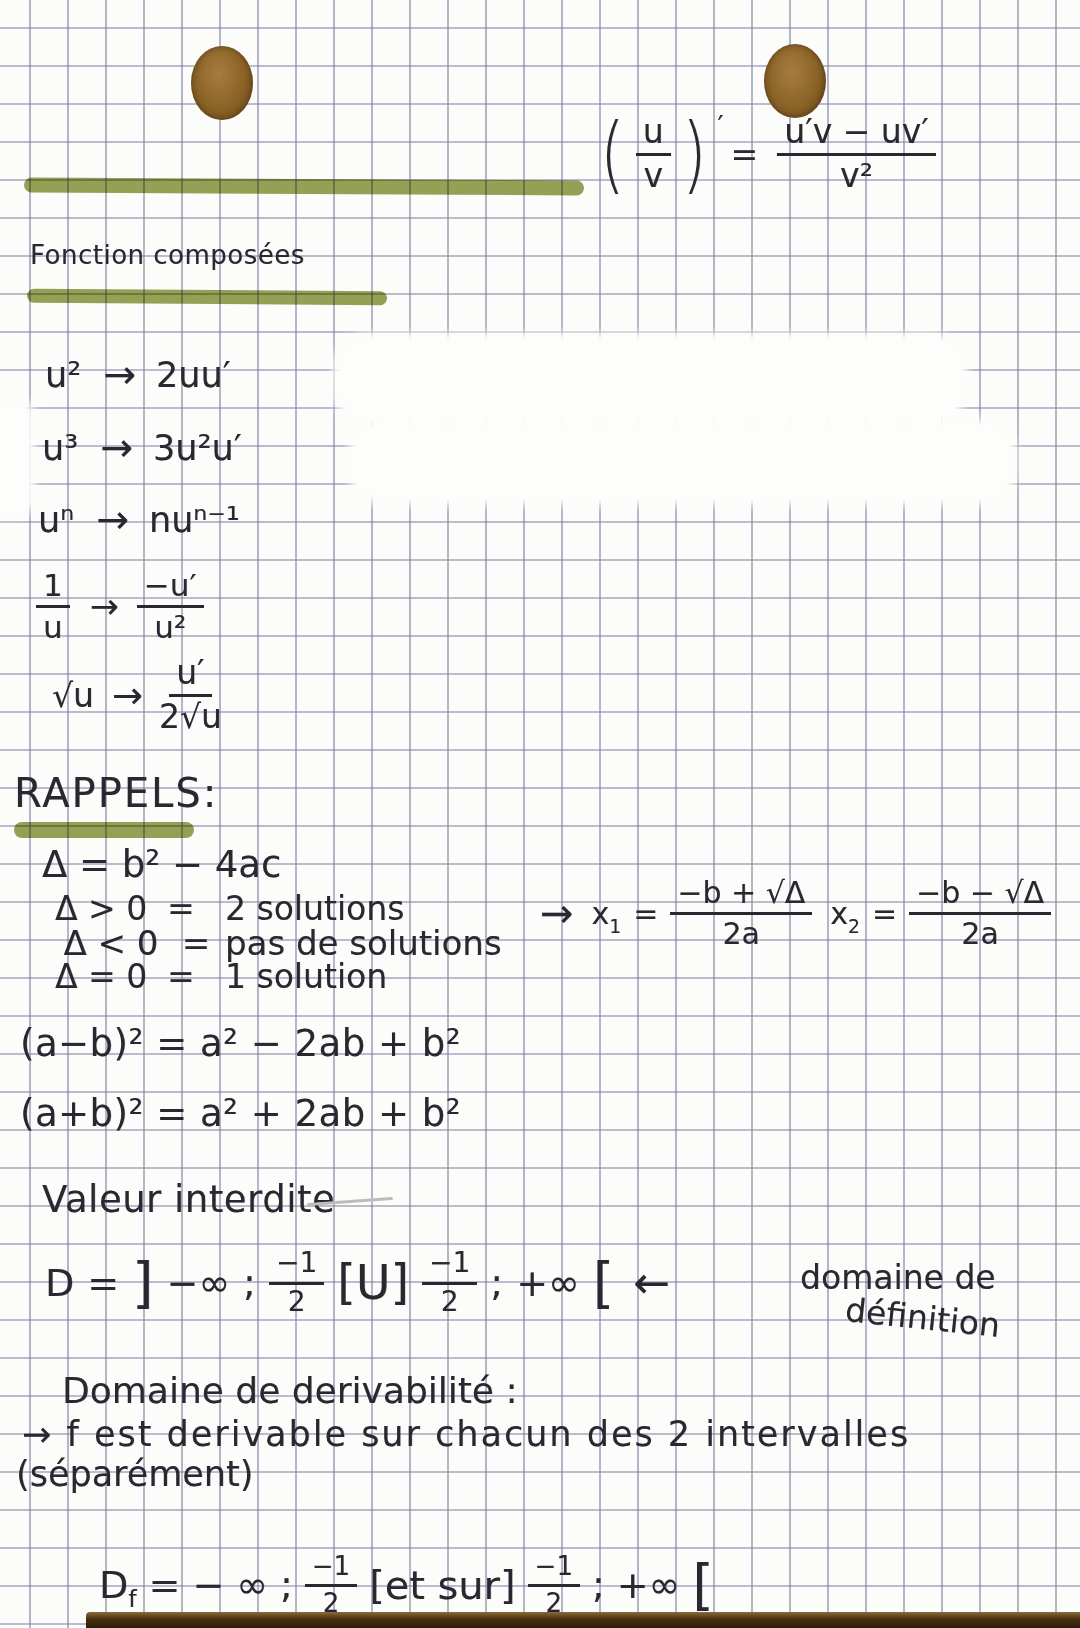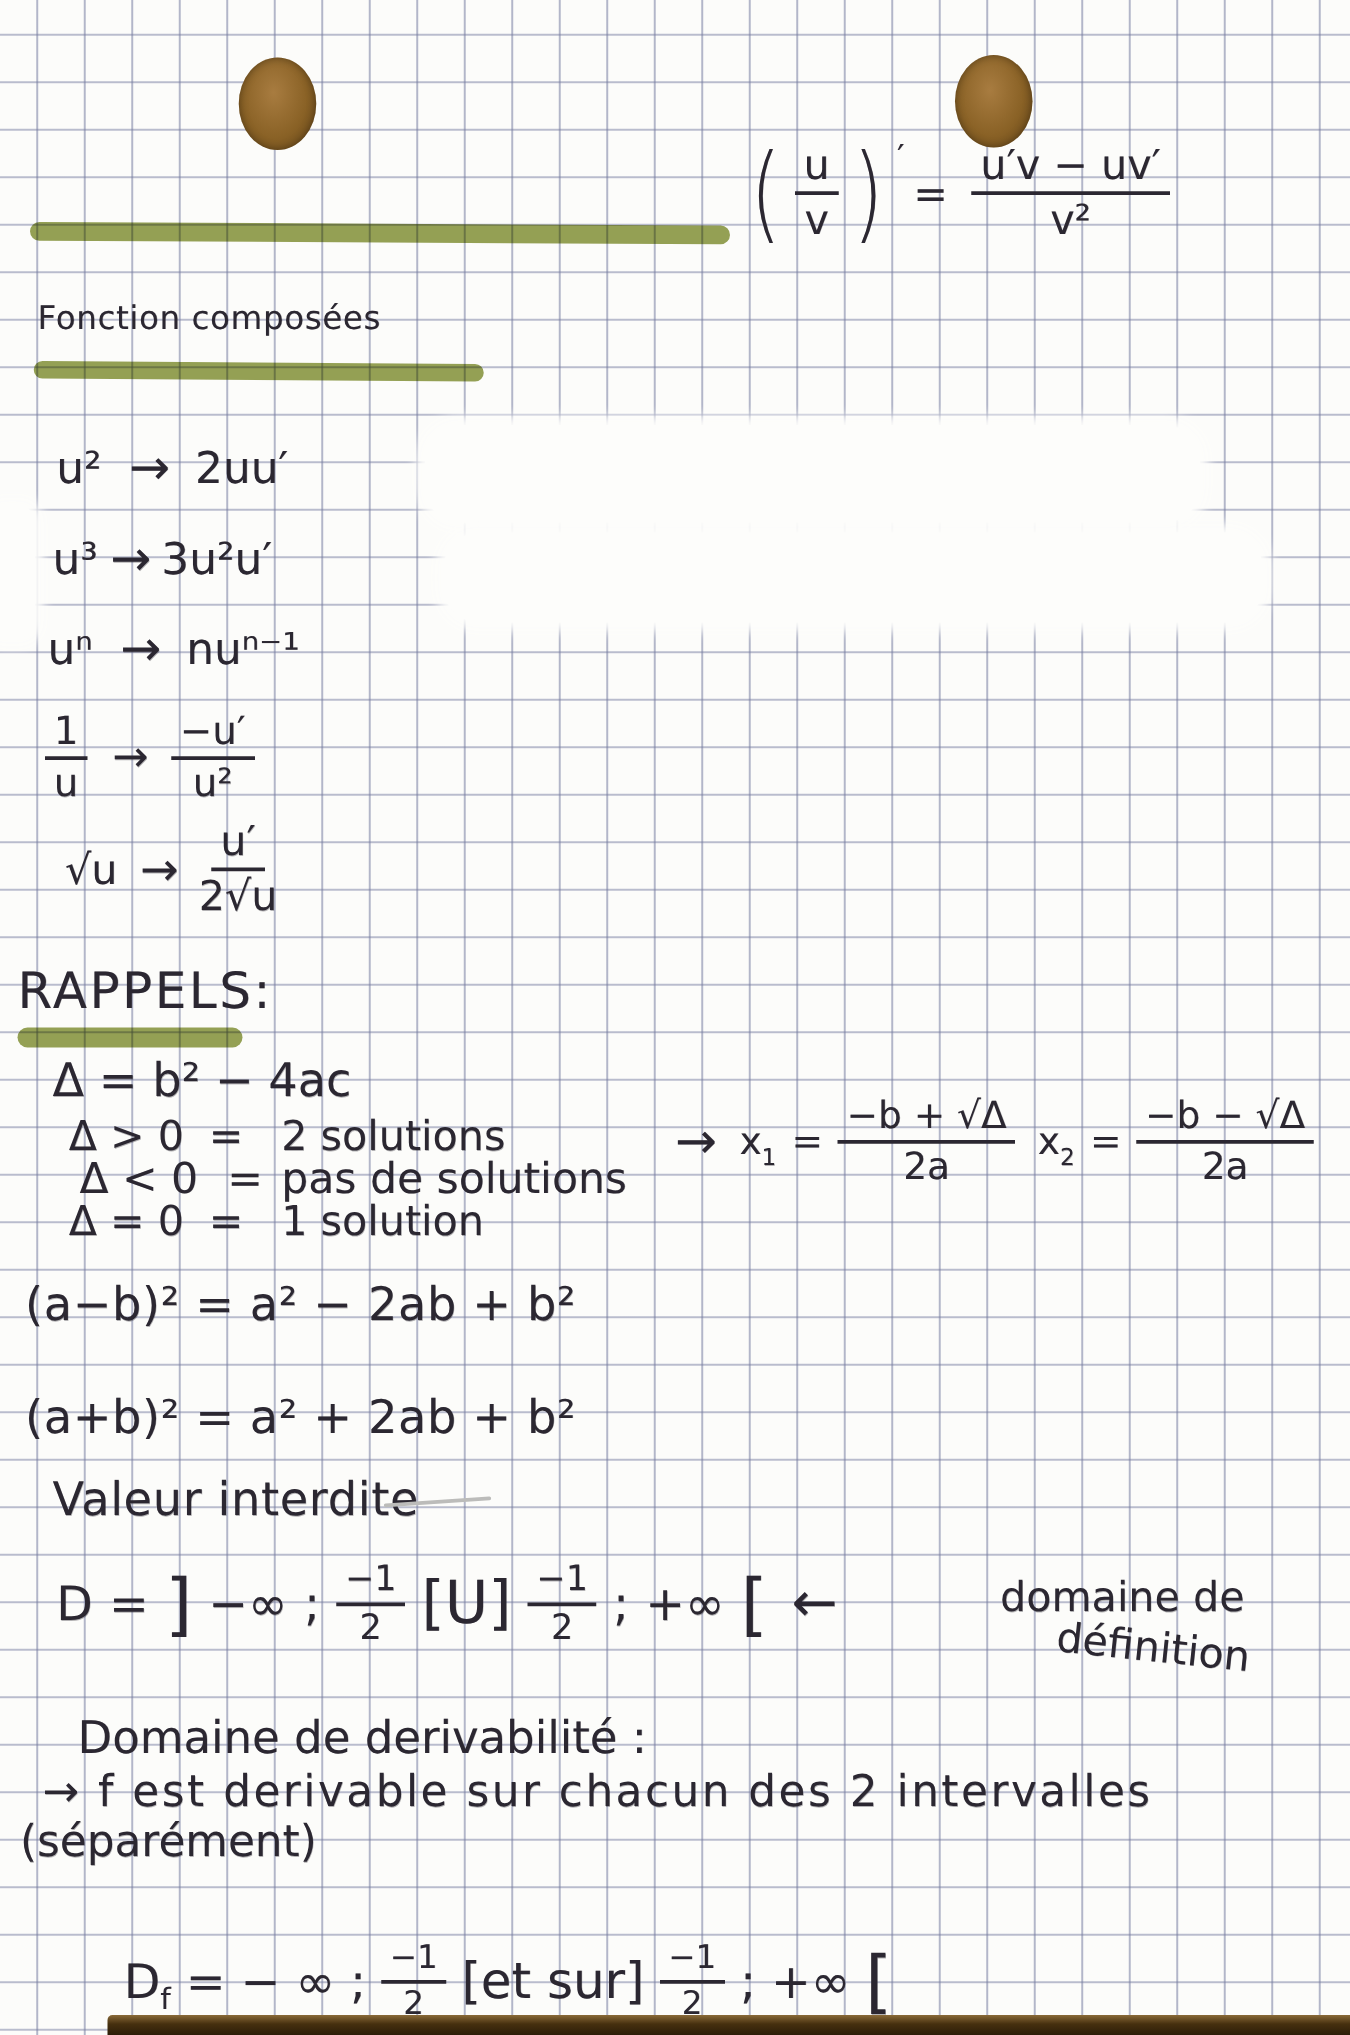--- a/index.html
+++ b/index.html
@@ -77,21 +77,21 @@
   </div>
 
   <div class="hl" style="left:27px;top:290px;width:360px;height:14px;transform:rotate(.4deg);"></div>
   <div class="abs hand" style="left:30px;top:240px;font-size:26px;letter-spacing:.5px;">Fonction composées</div>
 
   <div class="abs row hand" style="left:45px;top:352px;font-size:35px;gap:22px;">
     <span>u²</span>
     <span class="arrow">→</span>
     <span>2uu′</span>
   </div>
-  <div class="abs row hand" style="left:42px;top:425px;font-size:35px;gap:10px;">
+  <div class="abs row hand" style="left:42px;top:425px;font-size:35px;gap:22px;">
     <span>u³</span>
     <span class="arrow">→</span>
     <span>3u²u′</span>
   </div>
   <div class="abs row hand" style="left:38px;top:497px;font-size:35px;gap:22px;">
     <span>uⁿ</span>
     <span class="arrow">→</span>
     <span>nuⁿ⁻¹</span>
   </div>
   <div class="abs row hand" style="left:36px;top:568px;font-size:31px;gap:20px;">
@@ -145,21 +145,21 @@
     </span>
     <span style="margin-left:6px;"><span>x</span><span class="sub">2</span></span>
     <span>=</span>
     <span class="frac">
       <span class="num">−b − √Δ</span>
       <span class="den">2a</span>
     </span>
   </div>
 
   <div class="abs hand" style="left:20px;top:1022px;font-size:37px;letter-spacing:.5px;">(a−b)² = a² − 2ab + b²</div>
-  <div class="abs hand" style="left:20px;top:1092px;font-size:37px;letter-spacing:.5px;margin-top:20px;">(a+b)² = a² + 2ab + b²</div>
+  <div class="abs hand" style="left:20px;top:1092px;font-size:37px;letter-spacing:.5px;">(a+b)² = a² + 2ab + b²</div>
 
   <div class="abs hand" style="left:42px;top:1178px;font-size:37px;letter-spacing:.5px;">Valeur interdite</div>
   <div class="dash" style="left:307px;top:1200px;"></div>
 
   <div class="abs row hand" style="left:45px;top:1248px;font-size:38px;gap:13px;">
     <span>D</span>
     <span>=</span>
     <span class="bigbracket">]</span>
     <span>−∞</span>
     <span>;</span>
@@ -174,21 +174,21 @@
     </span>
     <span>;</span>
     <span>+∞</span>
     <span class="bigbracket">[</span>
     <span style="font-size:44px;margin-left:6px;">←</span>
   </div>
   <div class="abs hand" style="left:800px;top:1258px;font-size:33px;">domaine de</div>
   <div class="abs hand" style="left:845px;top:1298px;font-size:33px;transform:rotate(6deg);">définition</div>
 
   <div class="abs hand" style="left:22px;top:1370px;font-size:36px;margin-left:40px;">Domaine de derivabilité :</div>
-  <div class="abs hand" style="left:34px;top:1414px;font-size:35px;letter-spacing:2px;">→ f est derivable sur chacun des 2 intervalles</div>
+  <div class="abs hand" style="left:22px;top:1414px;font-size:35px;letter-spacing:2px;">→ f est derivable sur chacun des 2 intervalles</div>
   <div class="abs hand" style="left:16px;top:1454px;font-size:35px;">(séparément)</div>
 
   <div class="abs row hand" style="left:55px;top:1552px;font-size:38px;gap:12px;margin-left:44px;">
     <span><span>D</span><span class="sub">f</span></span>
     <span>=</span>
     <span>− ∞</span>
     <span>;</span>
     <span class="frac" style="font-size:26px;">
       <span class="num">−1</span>
       <span class="den">2</span>

